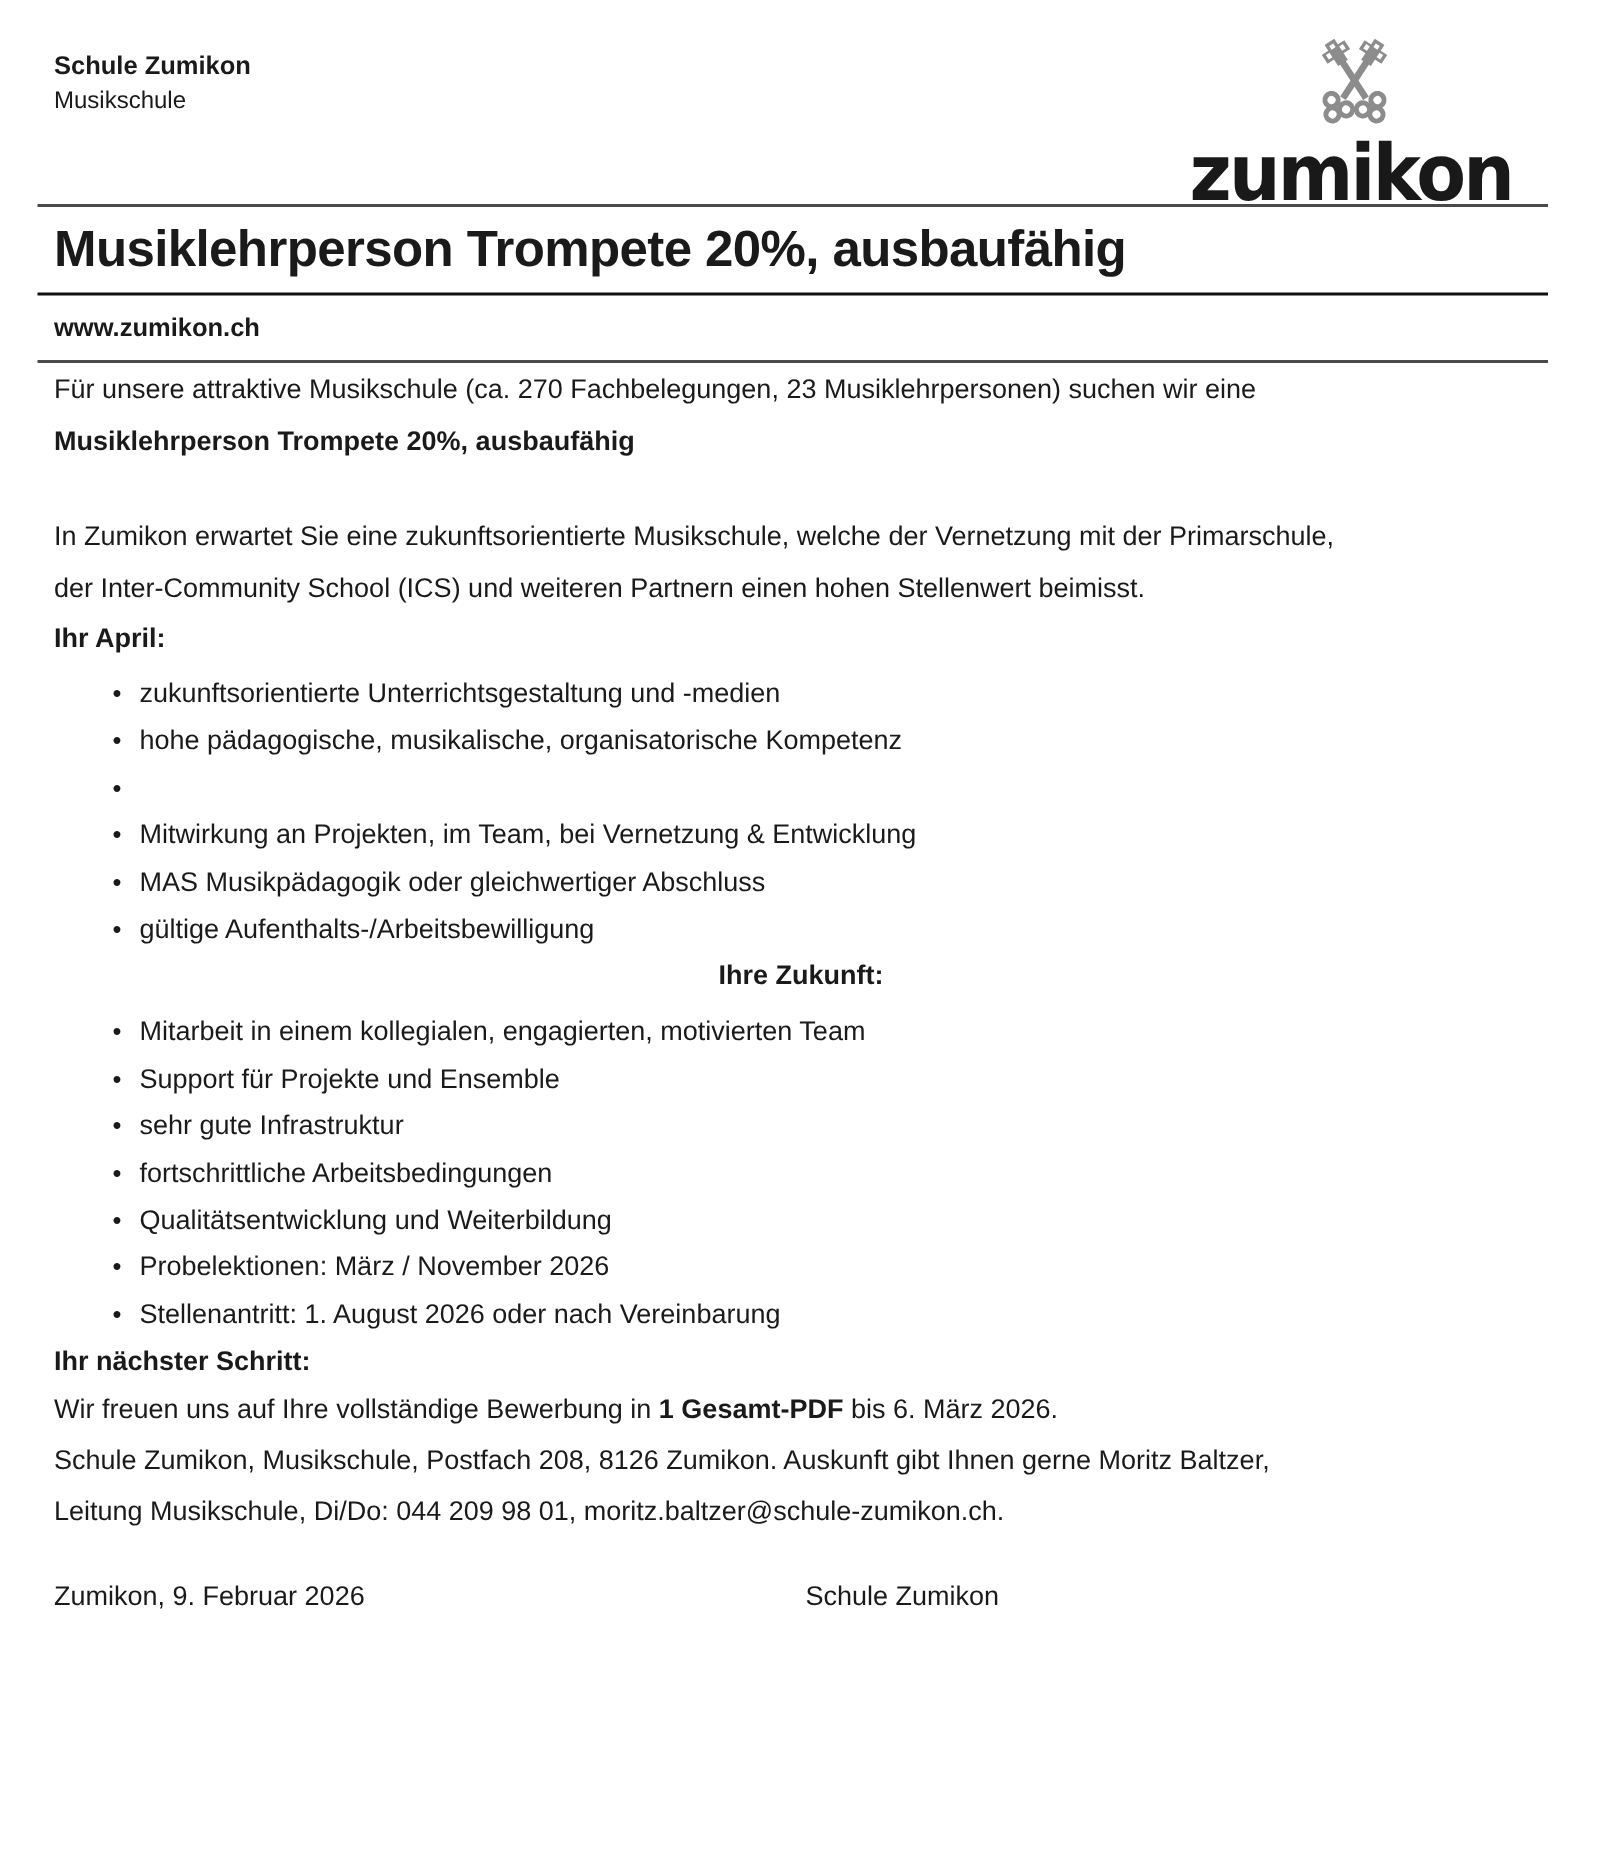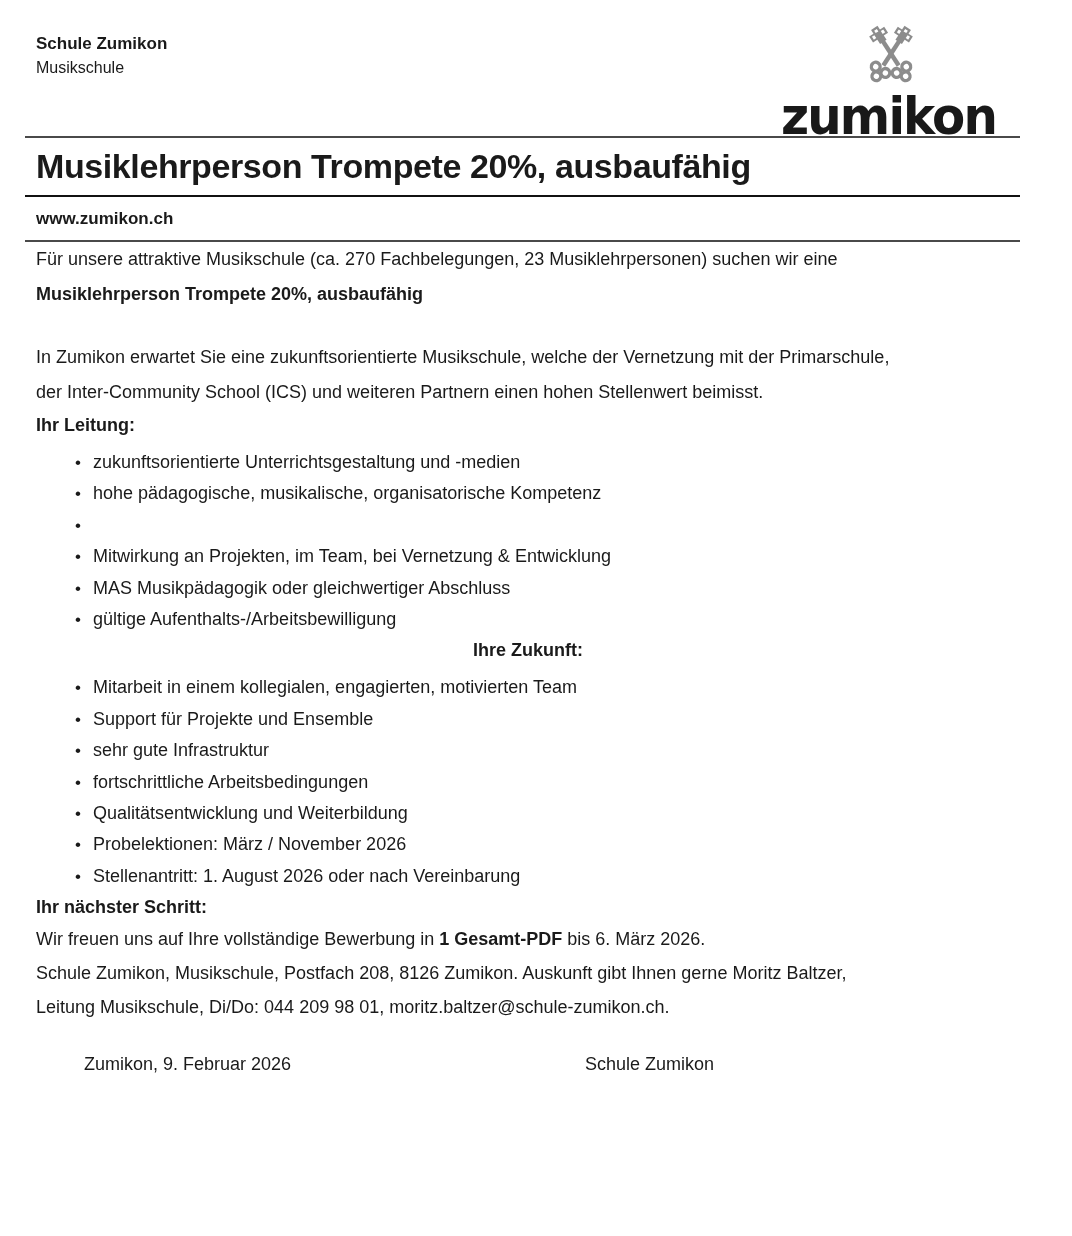--- a/index.html
+++ b/index.html
@@ -8,21 +8,21 @@
     height: 1236px;
     background: #ffffff;
     font-family: "Liberation Sans", sans-serif;
     color: #1a1a1a;
     -webkit-font-smoothing: antialiased;
   }
   .page {
     box-sizing: border-box;
     width: 1072px;
     height: 1236px;
-    padding: 26px 52px 0 36px;
+    padding: 26px 40px 0 36px;
     overflow: hidden;
   }
 
   
   .letterhead {
     display: flex;
     justify-content: space-between;
     align-items: flex-start;
     height: 74px;
   }
@@ -106,21 +106,21 @@
   }
   .next-para { margin: 1px 0 0 0; line-height: 34px; }
   .next-para .b { font-weight: bold; }
 
   .doc-footer {
     display: flex;
     margin-top: 25px;
     font-size: 18px;
     line-height: 30px;
   }
-  .place-date { width: 501px; flex: 0 0 501px; margin-left: 48px; }
+  .place-date { width: 501px; flex: 0 0 501px; }
 </style>
 </head>
 <body>
 
 <div class="page">
 
   <header class="letterhead">
     <div class="org-block">
       <div class="org-name">Schule Zumikon</div>
       <div class="org-dept">Musikschule</div>
@@ -166,21 +166,21 @@
 
     <p class="para intro">Für unsere attraktive Musikschule (ca. 270 Fachbelegungen, 23 Musiklehrpersonen) suchen wir eine</p>
 
     <p class="para position">Musiklehrperson Trompete 20%, ausbaufähig</p>
 
     <div class="about">
       <div>In Zumikon erwartet Sie eine zukunftsorientierte Musikschule, welche der Vernetzung mit der Primarschule,</div>
       <div>der Inter-Community School (ICS) und weiteren Partnern einen hohen Stellenwert beimisst.</div>
     </div>
 
-    <h2 class="sec sec-profile">Ihr Leitung:</h2>
+    <h2 class="sec sec-profile">Ihr April:</h2>
     <ul class="blist">
       <li>
           <span class="dot">•</span>
           <span>zukunftsorientierte Unterrichtsgestaltung und -medien</span>
         </li>
       <li>
           <span class="dot">•</span>
           <span>hohe pädagogische, musikalische, organisatorische Kompetenz</span>
         </li>
       <li>

